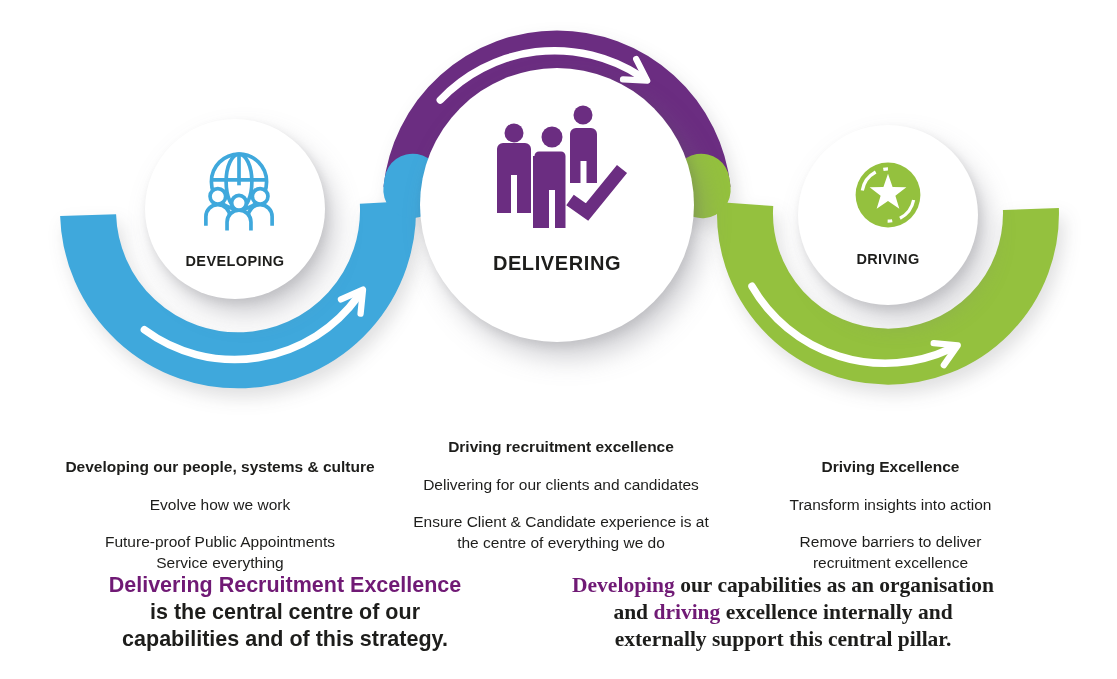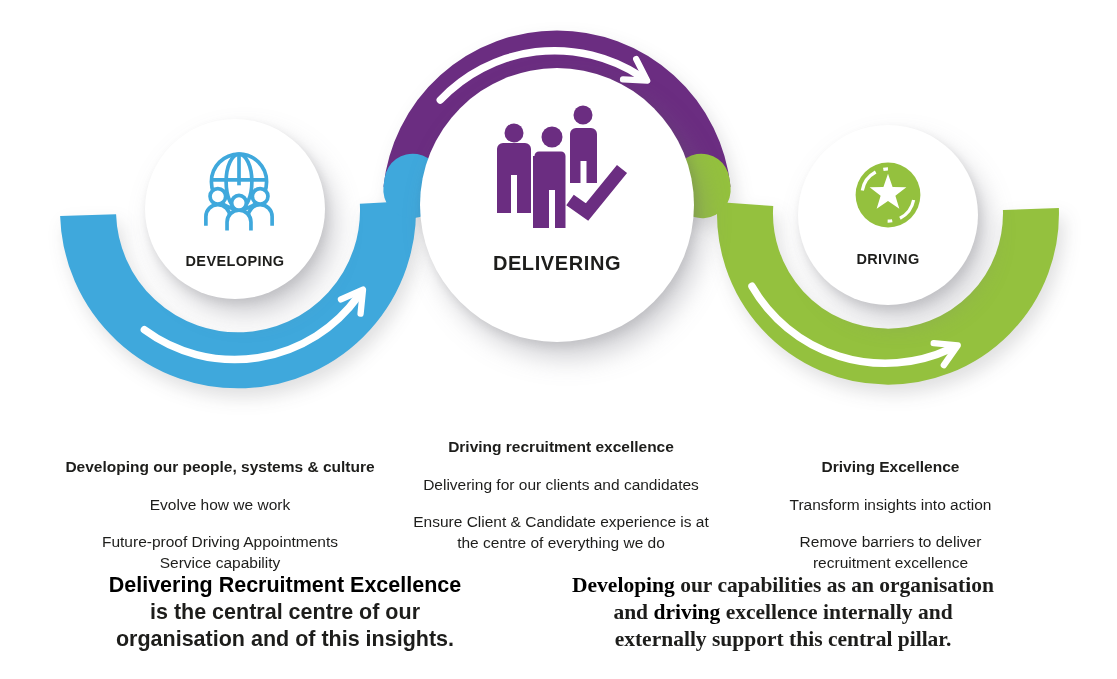--- a/index.html
+++ b/index.html
@@ -39,21 +39,21 @@
   .col-head { font-weight:bold; white-space:nowrap; margin:0 0 17px 0; }
   .col-item { margin:0 auto 16px auto; }
   .col1 .col-item { max-width:260px;text-align:center; }
   .col2 .col-item { max-width:302px; }
   .col3 .col-item { max-width:232px; }
 
   .fn { position:absolute; text-align:center; font-weight:bold; font-size:21.5px; line-height:27px; }
   .fn1 { left:85px;  top:572px; width:400px; }
   .fn2 { left:518px; top:572px; width:530px;font-family:Liberation Serif, serif; }
   .fn-line span { white-space:pre; }
-  .pink { color:#000000; }
+  .pink { color:#701a75; }
 </style>
 </head>
 <body>
 
 <div class="canvas">
 
   <svg class="arcs" width="1117" height="679" viewBox="0 0 1117 679">
     <defs>
       <marker id="chev" viewBox="0 0 12 12" refX="6.5" refY="6" markerWidth="4.4" markerHeight="4.4" orient="auto">
         <path d="M2 1.6 L9.6 6 L2 10.4" fill="none" stroke="#ffffff" stroke-width="2.3" stroke-linecap="round" stroke-linejoin="round"></path>
@@ -121,39 +121,39 @@
       <circle cx="40" cy="40" r="29" fill="none" stroke="#ffffff" stroke-width="3.6" stroke-dasharray="26 9 5 51 26 9 5 51.2" transform="rotate(190 40 40)"></circle>
       <path fill="#ffffff" d="M40 16.5 L45.1 31 L60.4 31.4 L48.2 40.7 L52.6 55.4
                L40 46.6 L27.4 55.4 L31.8 40.7 L19.6 31.4 L34.9 31 Z"></path>
     </svg>
     <div class="node-label">DRIVING</div>
   </div>
 
   <div class="col col1">
     <div class="col-head">Developing our people, systems &amp; culture</div>
     <div class="col-item">Evolve how we work</div>
-    <div class="col-item">Future-proof Driving Appointments Service capability</div>
+    <div class="col-item">Future-proof Public Appointments Service everything</div>
   </div>
 
   <div class="col col2">
     <div class="col-head">Driving recruitment excellence</div>
     <div class="col-item">Delivering for our clients and candidates</div>
     <div class="col-item">Ensure Client &amp; Candidate experience is at the centre of everything we do</div>
   </div>
 
   <div class="col col3">
     <div class="col-head">Driving Excellence</div>
     <div class="col-item">Transform insights into action</div>
     <div class="col-item">Remove barriers to deliver recruitment excellence</div>
   </div>
 
   <div class="fn fn1">
     <div class="fn-line"><span class="pink">Delivering Recruitment Excellence</span></div>
     <div class="fn-line"><span>is the central centre of our</span></div>
-    <div class="fn-line"><span>organisation and of this insights.</span></div>
+    <div class="fn-line"><span>capabilities and of this strategy.</span></div>
   </div>
 
   <div class="fn fn2">
     <div class="fn-line"><span class="pink">Developing</span><span> our capabilities as an organisation</span></div>
     <div class="fn-line"><span>and </span><span class="pink">driving</span><span> excellence internally and</span></div>
     <div class="fn-line"><span>externally support this central pillar.</span></div>
   </div>
 
 </div>
 

